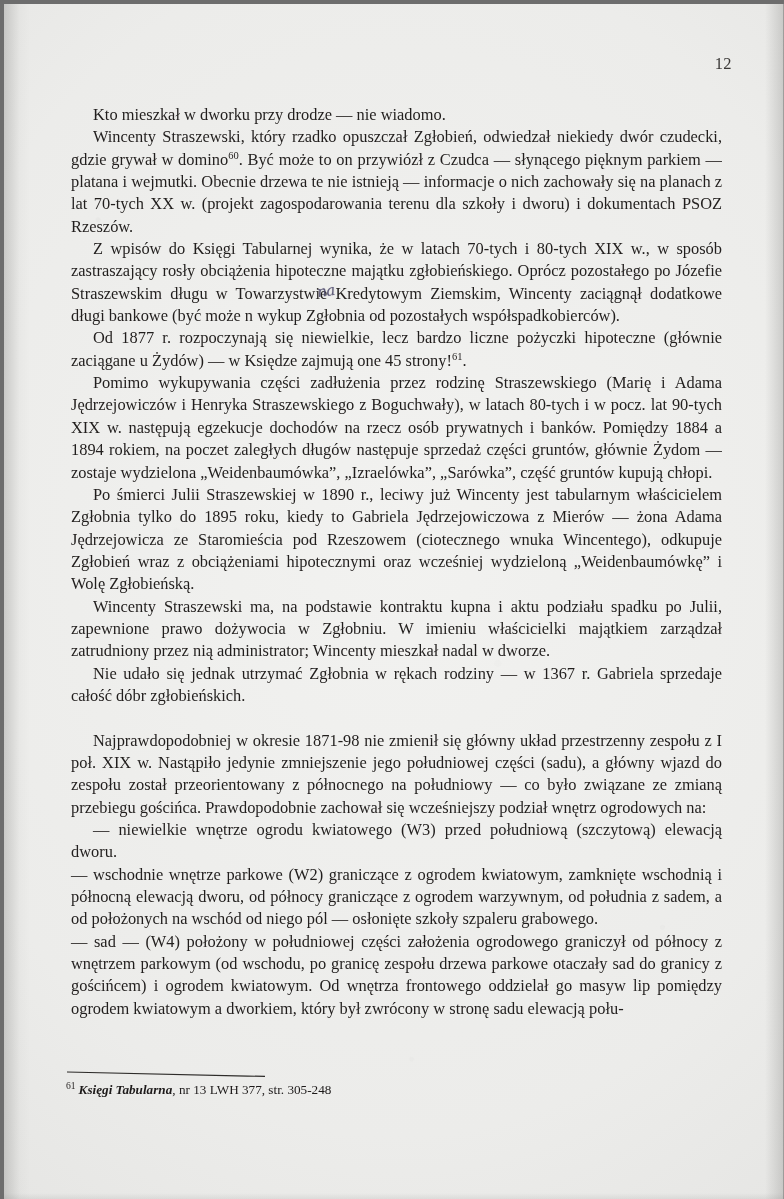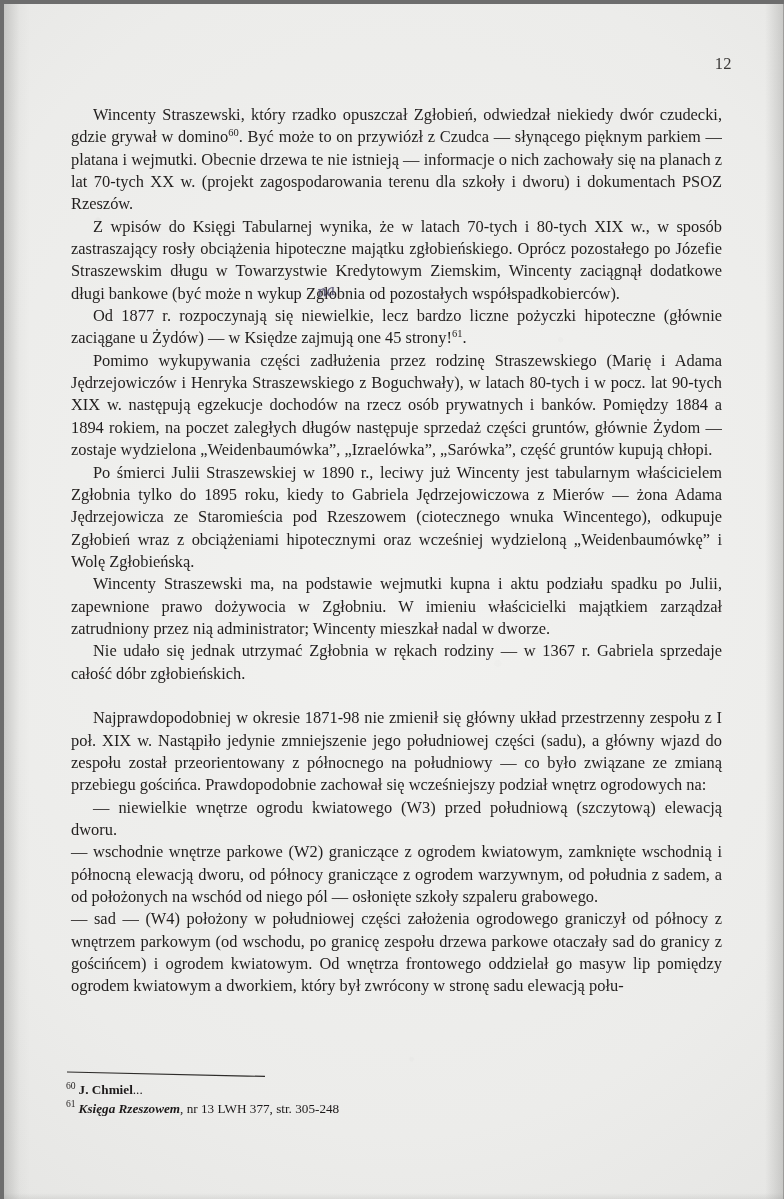--- a/index.html
+++ b/index.html
@@ -162,20 +162,23 @@
 
 <div class="page">
 
   <div class="grain"></div>
   <div class="gutter-left"></div>
 
   <div class="folio">12</div>
 
   <div class="textblock">
 
+    <p class="para">
+      <span>Kto mieszkał w dworku przy drodze — nie wiadomo.</span>
+    </p>
 
     <p class="para">
       <span>Wincenty Straszewski, który rzadko opuszczał Zgłobień, odwiedzał niekiedy dwór czudecki, gdzie grywał w domino</span><sup class="fn">60</sup><span>. Być może to on przywiózł z Czudca — słynącego pięknym parkiem — platana i wejmutki. Obecnie drzewa te nie istnieją — informacje o nich zachowały się na planach z lat 70-tych XX w. (projekt zagospodarowania terenu dla szkoły i dworu) i dokumentach PSOZ Rzeszów.</span>
     </p>
 
     <p class="para">
       <span>Z wpisów do Księgi Tabularnej wynika, że w latach 70-tych i 80-tych XIX w., w sposób zastraszający rosły obciążenia hipoteczne majątku zgłobieńskiego. Oprócz pozostałego po Józefie Straszewskim długu w Towarzystwie Kredytowym Ziemskim, Wincenty zaciągnął dodatkowe długi bankowe (być może n wykup Zgłobnia od pozostałych współspadkobierców).</span>
     </p>
 
     <p class="para">
@@ -184,21 +187,21 @@
 
     <p class="para">
       <span>Pomimo wykupywania części zadłużenia przez rodzinę Straszewskiego (Marię i Adama Jędrzejowiczów i Henryka Straszewskiego z Boguchwały), w latach 80-tych i w pocz. lat 90-tych XIX w. następują egzekucje dochodów na rzecz osób prywatnych i banków. Pomiędzy 1884 a 1894 rokiem, na poczet zaległych długów następuje sprzedaż części gruntów, głównie Żydom — zostaje wydzielona „Weidenbaumówka”, „Izraelówka”, „Sarówka”, część gruntów kupują chłopi.</span>
     </p>
 
     <p class="para">
       <span>Po śmierci Julii Straszewskiej w 1890 r., leciwy już Wincenty jest tabularnym właścicielem Zgłobnia tylko do 1895 roku, kiedy to Gabriela Jędrzejowiczowa z Mierów — żona Adama Jędrzejowicza ze Staromieścia pod Rzeszowem (ciotecznego wnuka Wincentego), odkupuje Zgłobień wraz z obciążeniami hipotecznymi oraz wcześniej wydzieloną „Weidenbaumówkę” i Wolę Zgłobieńską.</span>
     </p>
 
     <p class="para">
-      <span>Wincenty Straszewski ma, na podstawie wejmutki kupna i aktu podziału spadku po Julii, zapewnione prawo dożywocia w Zgłobniu. W imieniu właścicielki majątkiem zarządzał zatrudniony przez nią administrator; Wincenty mieszkał nadal w dworze.</span>
+      <span>Wincenty Straszewski ma, na podstawie kontraktu kupna i aktu podziału spadku po Julii, zapewnione prawo dożywocia w Zgłobniu. W imieniu właścicielki majątkiem zarządzał zatrudniony przez nią administrator; Wincenty mieszkał nadal w dworze.</span>
     </p>
 
     <p class="para">
       <span>Nie udało się jednak utrzymać Zgłobnia w rękach rodziny — w 1367 r. Gabriela sprzedaje całość dóbr zgłobieńskich.</span>
     </p>
 
     <div class="gap-block"></div>
 
     <p class="para">
       <span>Najprawdopodobniej w okresie 1871-98 nie zmienił się główny układ przestrzenny zespołu z I poł. XIX w. Nastąpiło jedynie zmniejszenie jego południowej części (sadu), a główny wjazd do zespołu został przeorientowany z północnego na południowy — co było związane ze zmianą przebiegu gościńca. Prawdopodobnie zachował się wcześniejszy podział wnętrz ogrodowych na:</span>
@@ -222,24 +225,21 @@
   <div class="handwrite">na</div>
 
   <div class="fn-rule">
     <svg width="200" height="9" viewBox="0 0 200 9" xmlns="http://www.w3.org/2000/svg">
       <path d="M1 2 C 60 3.2, 130 5.2, 199 6.4" stroke="#2e2c2a" stroke-width="1.15" fill="none"></path>
     </svg>
   </div>
 
   <div class="footnotes">
     <div class="fnline">
-      <span class="num">60</span><span class="src">J. Chmiel</span><span class="rest">...</span>
-    </div>
-    <div class="fnline">
-      <span class="num">61</span><span class="src-i">Księga Rzeszowem</span><span class="rest">, nr 13 LWH 377, str. 305-248</span>
+      <span class="num">61</span><span class="src-i">Księgi Tabularna</span><span class="rest">, nr 13 LWH 377, str. 305-248</span>
     </div>
   </div>
 
   <div class="edge-right-soft"></div>
   <div class="edge-right"></div>
   <div class="edge-bottom"></div>
 
 </div>
 
 </body></html>

